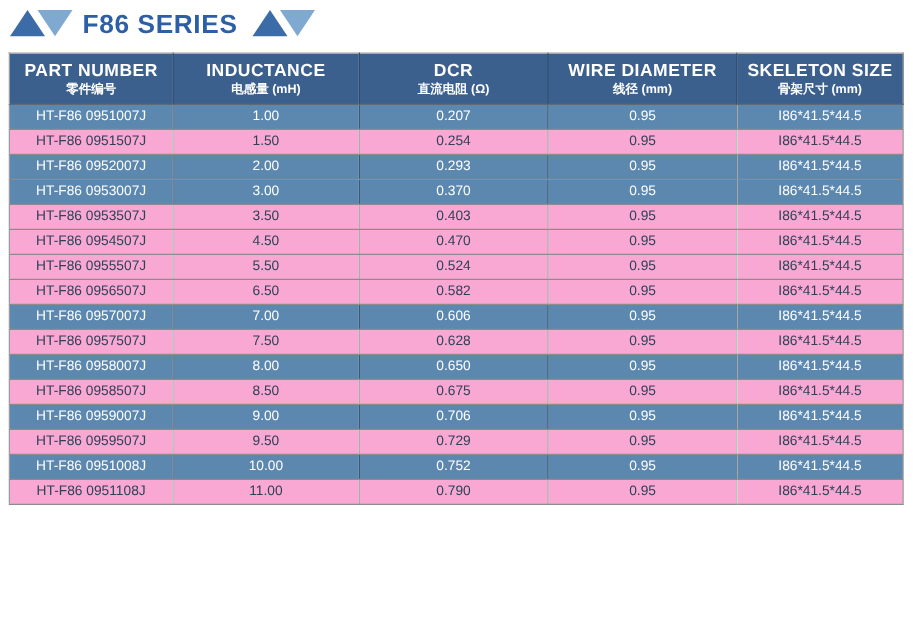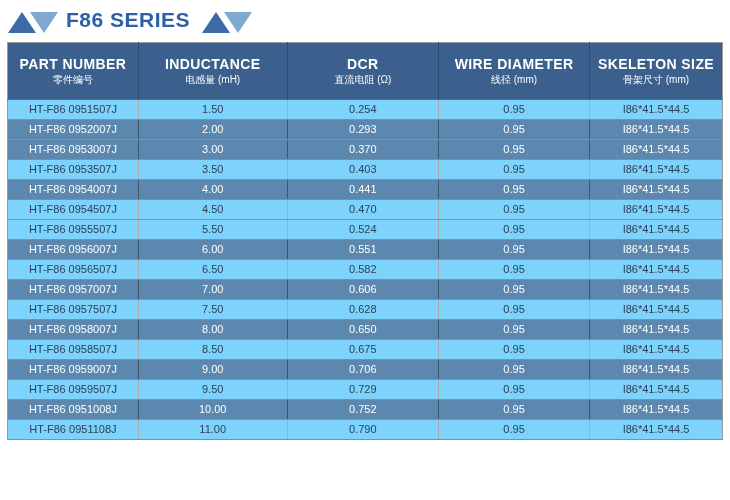--- a/index.html
+++ b/index.html
@@ -8,21 +8,21 @@
     --title-blue:#2D5FA6;
     --tri-dark:#3C6CA8;
     --tri-light:#7FA9D0;
     --grid-h:#8C8C8C;
     --text-dark:#2E4156;
   }
   *{margin:0;padding:0;box-sizing:border-box;}
   html,body{width:730px;height:500px;background:#ffffff;overflow:hidden;
     font-family:"Liberation Sans","DejaVu Sans",sans-serif;}
   .title-bar{
-    display:flex;align-items:flex-end;
+    display:flex;align-items:flex-start;
     margin:7px 0 0 8px;height:26px;
   }
   .tri-group{display:flex;align-items:center;height:22px;}
   .tri{display:inline-block;width:0;height:0;}
   .tri.up{
     border-left:14px solid transparent;
     border-right:14px solid transparent;
     border-bottom:21px solid var(--tri-dark);
   }
   .tri.down{
@@ -38,39 +38,39 @@
   .tri-group.right{margin-left:2px;}
   .table-wrap{
     position:absolute;left:7px;top:42px;width:716px;
   }
   table{
     width:100%;border-collapse:collapse;table-layout:fixed;
     border:1px solid #9B9B9B;
   }
   thead th{
     background:var(--header-bg);color:#ffffff;text-align:center;
-    vertical-align:middle;height:57px;padding:2px 0 3px 0;
+    vertical-align:middle;height:41px;padding:2px 0 3px 0;
     border-right:1px solid #2C4B6D;
     border-bottom:1px solid #5F6A75;
   }
   thead th:last-child{border-right:none;}
   thead .en{font-size:14px;font-weight:700;letter-spacing:0.4px;line-height:17px;}
-  thead .zh{font-size:10px;font-weight:400;line-height:12px;margin-top:1px;}
+  thead .zh{font-size:10px;font-weight:700;line-height:12px;margin-top:1px;}
   tbody td{
     height:19.5px;text-align:center;vertical-align:middle;
     font-size:11px;line-height:19px;padding:0 2px;
     border-bottom:1px solid var(--grid-h);
     white-space:nowrap;overflow:hidden;
   }
   tr.row-blue td{
     background:var(--row-blue);color:#ffffff;
     border-right:1px solid #3A5872;
   }
   tr.row-white td{
-    background:#7dd3fc;color:var(--text-dark);
+    background:#f9a8d4;color:var(--text-dark);
     border-right:1px solid #ABABAB;
   }
   tbody td:last-child{border-right:none !important;}
 </style>
 </head>
 <body>
 
 <div class="title-bar">
   <span class="tri-group">
     <span class="tri up"></span>
@@ -110,20 +110,27 @@
           <div class="en">WIRE DIAMETER</div>
           <div class="zh">线径 (mm)</div>
         </th>
         <th>
           <div class="en">SKELETON SIZE</div>
           <div class="zh">骨架尺寸 (mm)</div>
         </th>
       </tr>
     </thead>
     <tbody>
+        <tr class="row-blue">
+          <td>HT-F86 0951007J</td>
+          <td>1.00</td>
+          <td>0.207</td>
+          <td>0.95</td>
+          <td>I86*41.5*44.5</td>
+        </tr>
         <tr class="row-white">
           <td>HT-F86 0951507J</td>
           <td>1.50</td>
           <td>0.254</td>
           <td>0.95</td>
           <td>I86*41.5*44.5</td>
         </tr>
         <tr class="row-blue">
           <td>HT-F86 0952007J</td>
           <td>2.00</td>
@@ -138,45 +145,31 @@
           <td>0.95</td>
           <td>I86*41.5*44.5</td>
         </tr>
         <tr class="row-white">
           <td>HT-F86 0953507J</td>
           <td>3.50</td>
           <td>0.403</td>
           <td>0.95</td>
           <td>I86*41.5*44.5</td>
         </tr>
-        <tr class="row-blue">
-          <td>HT-F86 0954007J</td>
-          <td>4.00</td>
-          <td>0.441</td>
-          <td>0.95</td>
-          <td>I86*41.5*44.5</td>
-        </tr>
         <tr class="row-white">
           <td>HT-F86 0954507J</td>
           <td>4.50</td>
           <td>0.470</td>
           <td>0.95</td>
           <td>I86*41.5*44.5</td>
         </tr>
         <tr class="row-white">
           <td>HT-F86 0955507J</td>
           <td>5.50</td>
           <td>0.524</td>
-          <td>0.95</td>
-          <td>I86*41.5*44.5</td>
-        </tr>
-        <tr class="row-blue">
-          <td>HT-F86 0956007J</td>
-          <td>6.00</td>
-          <td>0.551</td>
           <td>0.95</td>
           <td>I86*41.5*44.5</td>
         </tr>
         <tr class="row-white">
           <td>HT-F86 0956507J</td>
           <td>6.50</td>
           <td>0.582</td>
           <td>0.95</td>
           <td>I86*41.5*44.5</td>
         </tr>

